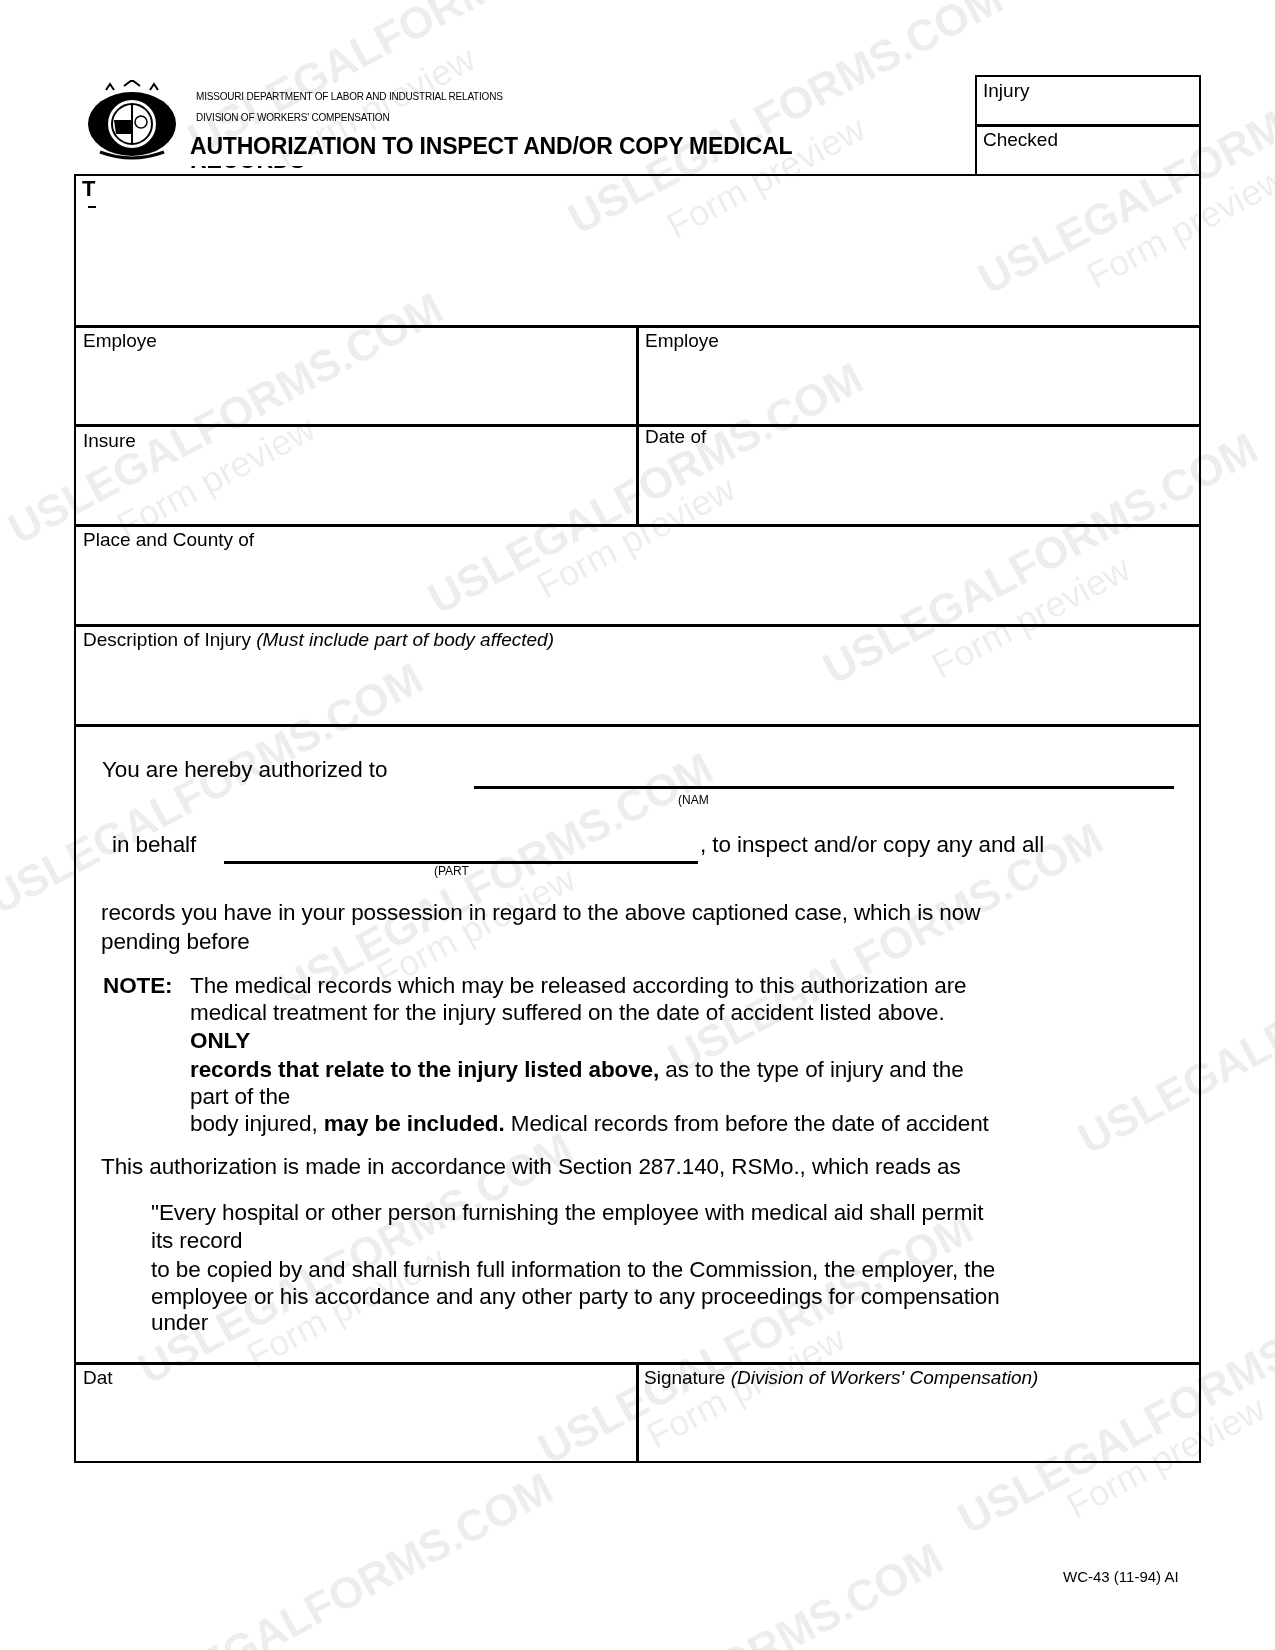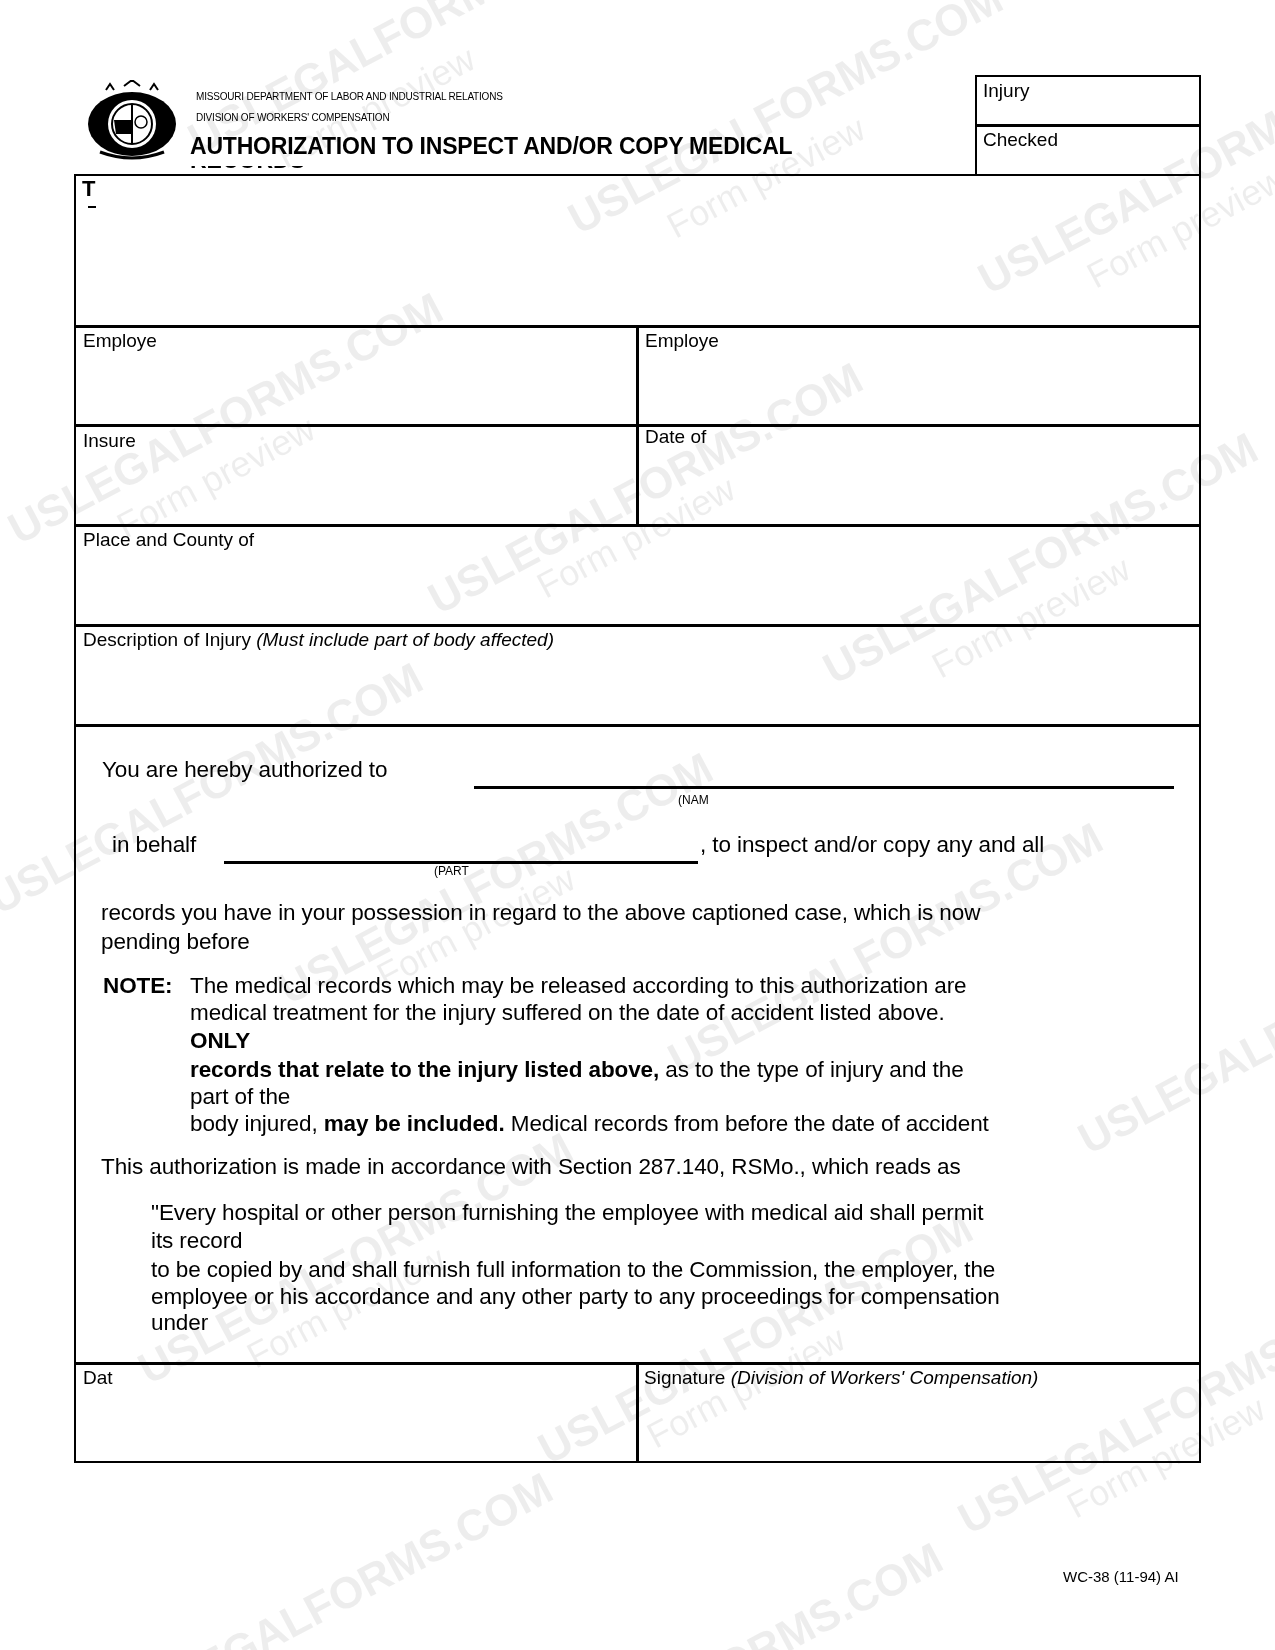--- a/index.html
+++ b/index.html
@@ -115,21 +115,21 @@
 <div class="body-text" style="left:151px; top:1310px;">under</div>
 
 <div class="hline" style="left:74px; top:1362px; width:1127px;"></div>
 
 <div class="vline" style="left:636px; top:1362px; height:100px;"></div>
 <div class="lbl" style="left:83px; top:1367px;">Dat</div>
 <input class="field" style="left: 82px; top: 1388px; width: 548px; height: 68px;">
 <div class="lbl" style="left:644px; top:1367px;"><span>Signature</span> <i>(Division of Workers' Compensation)</i></div>
 <div class="field" style="left:644px; top:1388px; width:550px; height:68px;"></div>
 
-<div class="footer">WC-38 (11-94) AI</div>
+<div class="footer">WC-43 (11-94) AI</div>
 
 <div class="wm" style="left:180px; top:120px; font-size:44px;">USLEGALFORMS.COM</div>
 <div class="wm2" style="left:270px; top:140px; font-size:36px;">Form preview</div>
 <div class="wm" style="left:560px; top:200px; font-size:44px;">USLEGALFORMS.COM</div>
 <div class="wm2" style="left:660px; top:210px; font-size:36px;">Form preview</div>
 <div class="wm" style="left:970px; top:260px; font-size:44px;">USLEGALFORMS.COM</div>
 <div class="wm2" style="left:1080px; top:260px; font-size:36px;">Form preview</div>
 <div class="wm" style="left:0px; top:510px; font-size:44px;">USLEGALFORMS.COM</div>
 <div class="wm2" style="left:110px; top:510px; font-size:36px;">Form preview</div>
 <div class="wm" style="left:420px; top:580px; font-size:44px;">USLEGALFORMS.COM</div>

